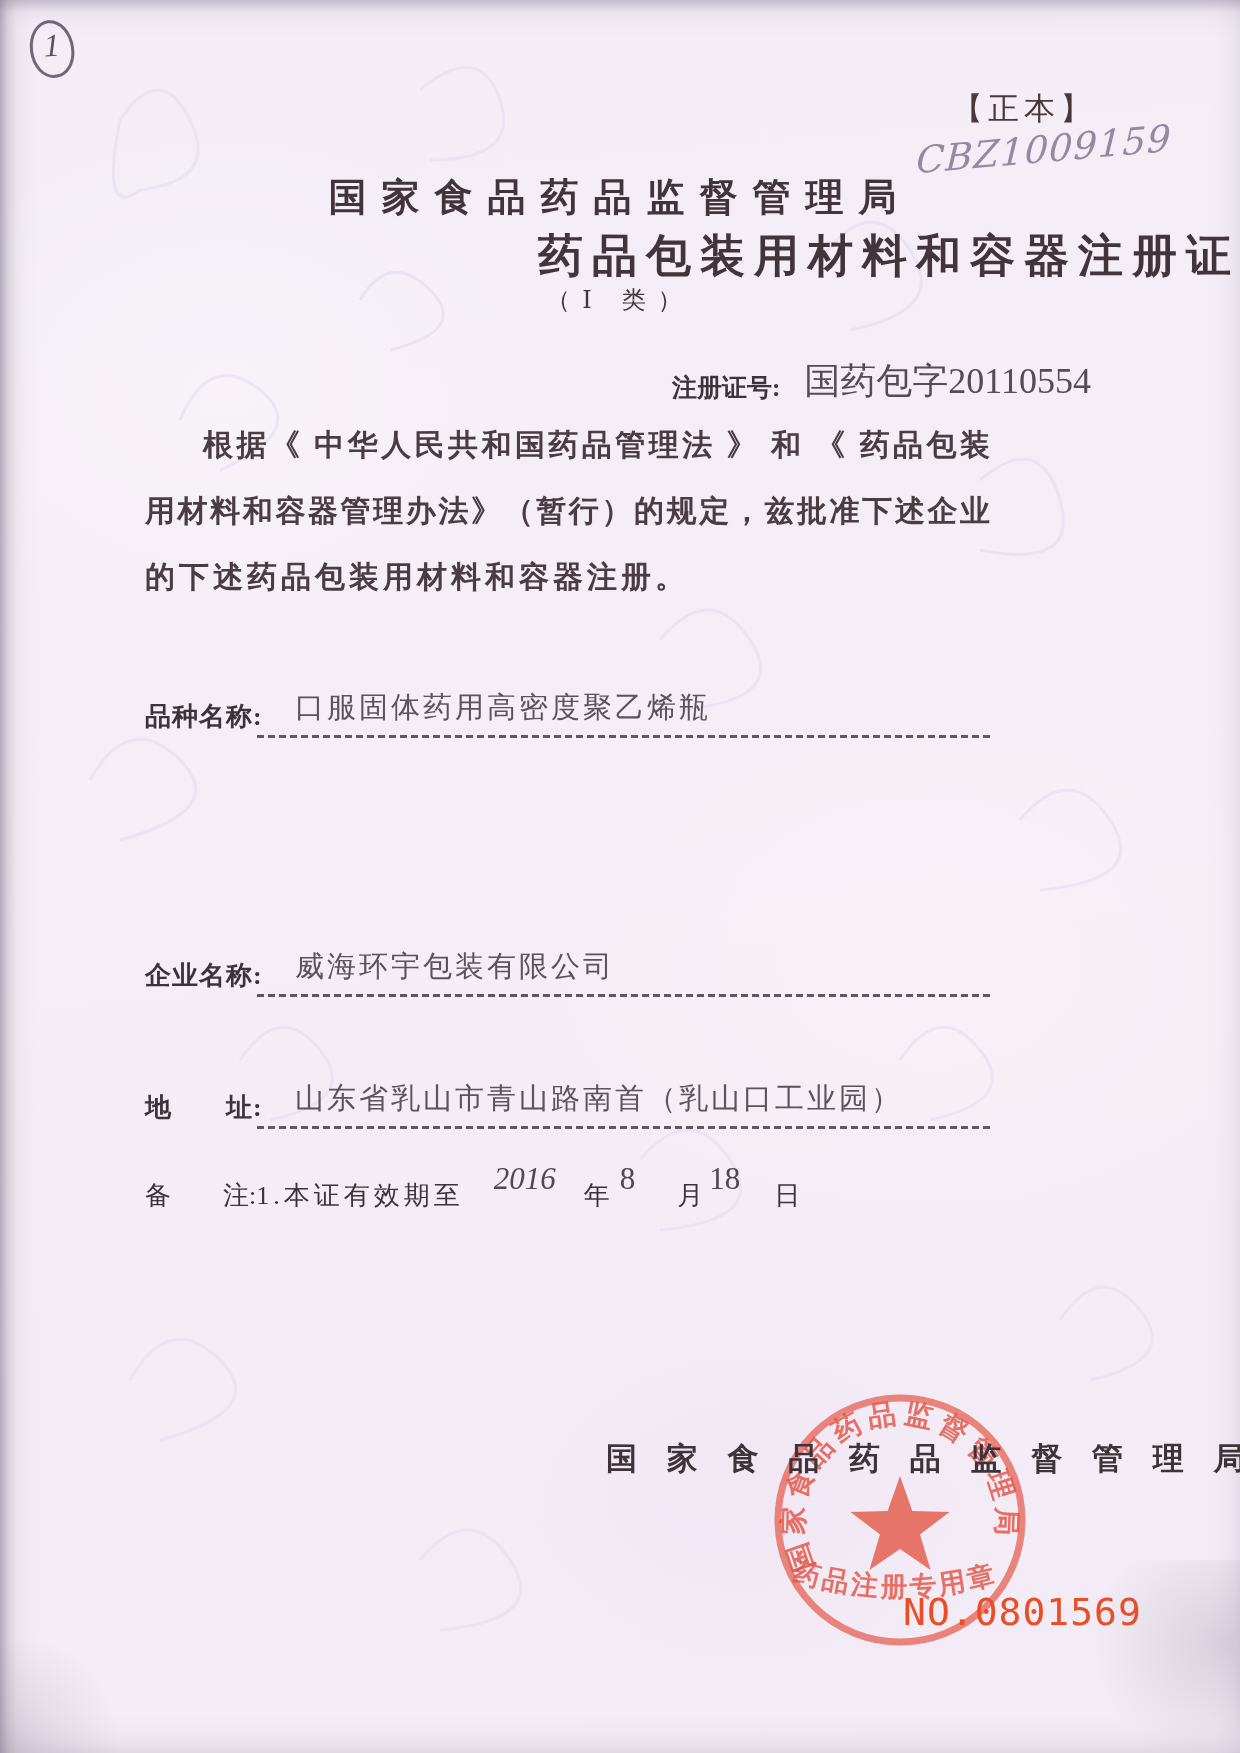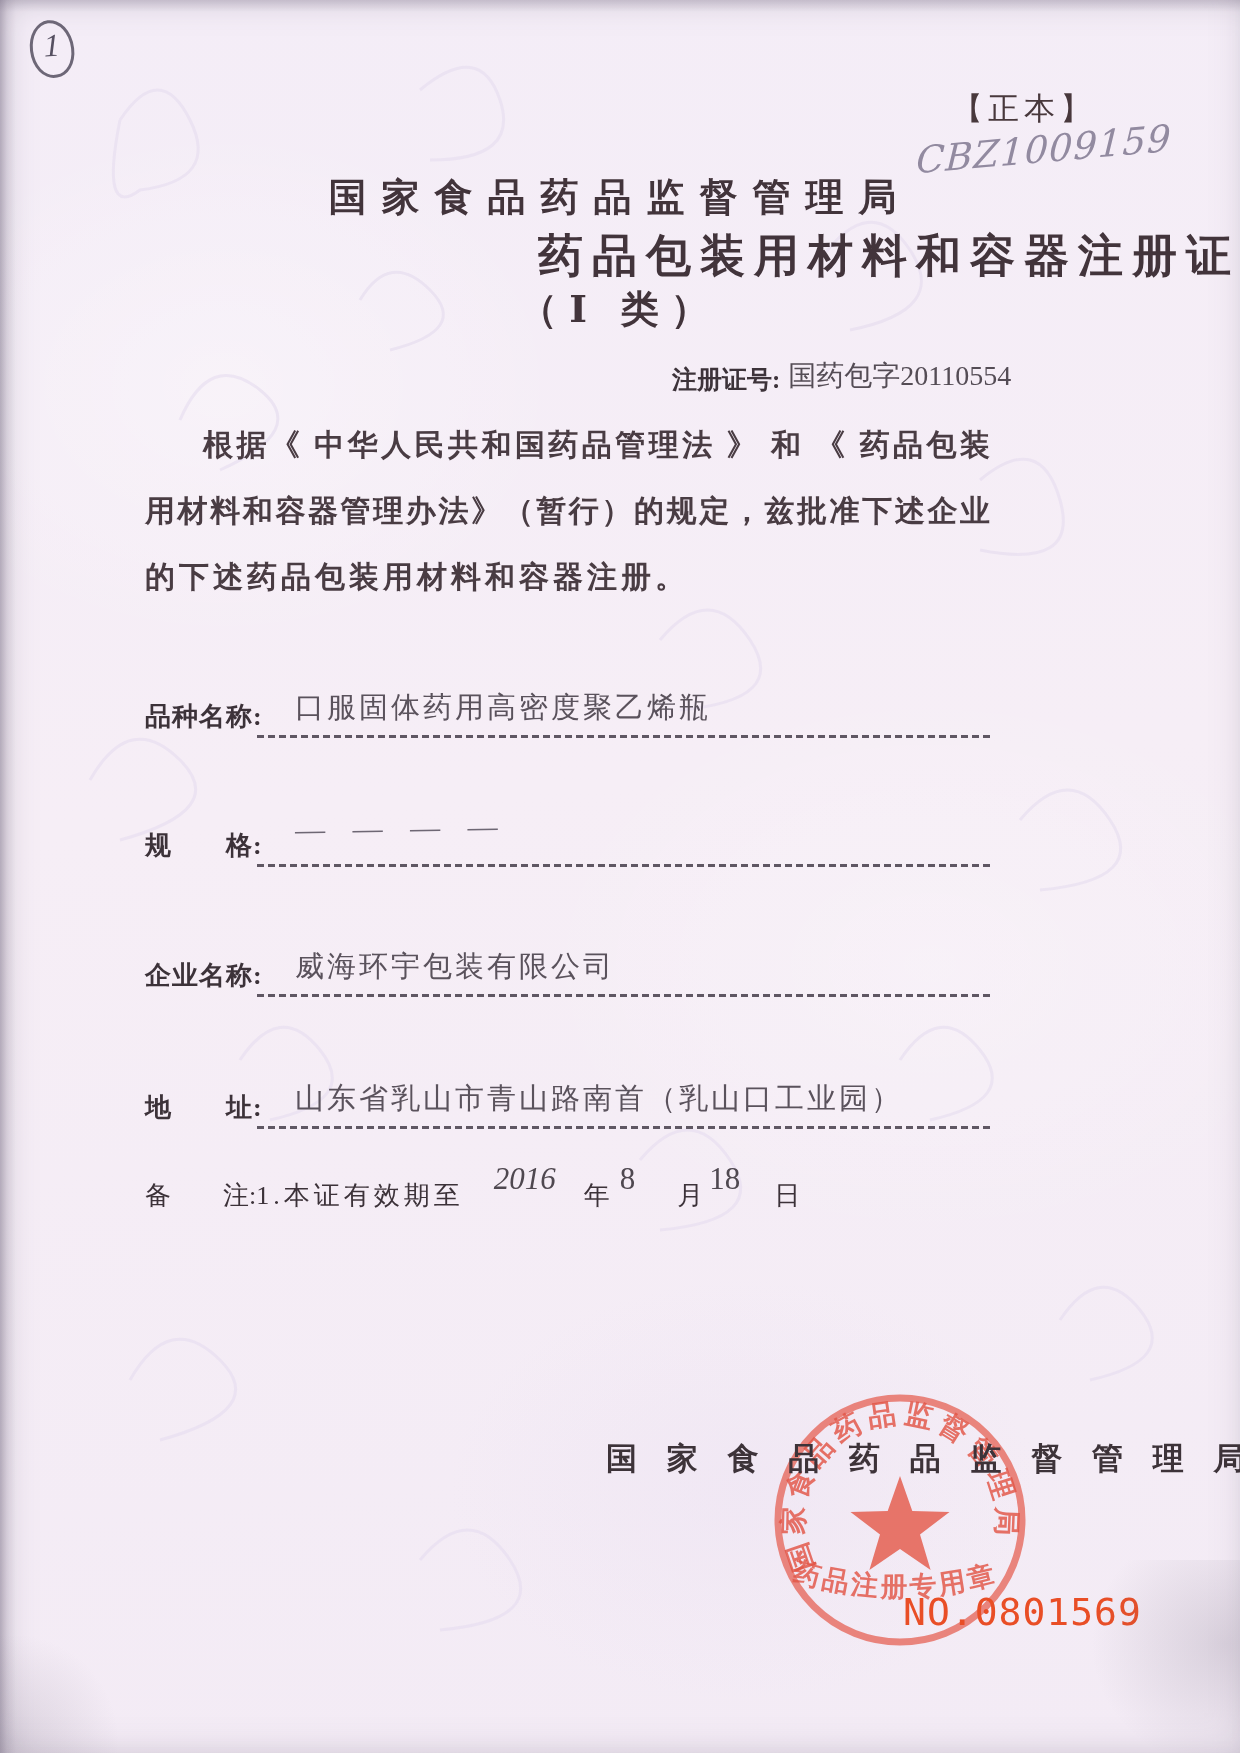--- a/index.html
+++ b/index.html
@@ -35,24 +35,24 @@
   .copy-type{position:absolute;left:952px;top:88px;z-index:3;
     font-size:31px;font-weight:normal;letter-spacing:5px;color:#48383c;}
   .hand-code{position:absolute;left:916px;top:128px;z-index:3;
     font-size:37px;color:#928aa0;font-style:italic;letter-spacing:1px;
     transform:rotate(-5deg) skewX(-8deg);font-family:"DejaVu Serif",serif;}
   .t-authority{position:absolute;left:0;top:172px;width:100%;text-align:center;z-index:2;
     font-size:38px;font-weight:bold;letter-spacing:15px;color:#42343b;}
   .t-title{position:absolute;left:0;top:226px;width:100%;text-align:right;z-index:2;
     font-size:45px;font-weight:bold;letter-spacing:9px;color:#42343b;font-family:Liberation Mono, monospace;}
   .t-class{position:absolute;left:0;top:284px;width:100%;text-align:center;z-index:2;
-    font-size:38px;font-weight:bold;letter-spacing:12px;color:#42343b;}
+    font-size:24px;font-weight:normal;letter-spacing:12px;color:#42343b;}
   .reg-line{position:absolute;left:672px;top:360px;z-index:2;}
   .reg-label{font-size:25px;font-weight:bold;color:#3d333a;}
-  .reg-value{font-size:28px;color:#544c55;position:relative;top:-3px;margin-left:4px;}
+  .reg-value{font-size:36px;color:#544c55;position:relative;top:-3px;margin-left:20px;}
   
   .body-par{position:absolute;left:145px;top:412px;width:845px;z-index:2;
     font-size:30px;font-weight:bold;color:#493c43;line-height:66px;}
   .bl-just{text-align:justify;text-align-last:justify;}
   .bl-last{letter-spacing:4px;}
   
   .field-row{position:absolute;left:145px;width:845px;height:62px;z-index:2;}
   .row1{top:676px;} .row2{top:805px;} .row3{top:935px;} .row4{top:1067px;}
   .f-label{position:absolute;left:0;bottom:4px;font-size:26px;font-weight:bold;color:#3c3239;letter-spacing:1px;}
   .f-line{position:absolute;left:112px;right:0;bottom:0;height:3px;
@@ -131,25 +131,20 @@
     <div class="bl-just" style="text-indent:58px">根据《 中华人民共和国药品管理法 》 和 《 药品包装</div>
     <div class="bl-just">用材料和容器管理办法》（暂行）的规定，兹批准下述企业</div>
     <div class="bl-last">的下述药品包装用材料和容器注册。</div>
   </div>
 
   <div class="field-row row1">
     <span class="f-label">品种名称:</span>
     <span class="f-value">口服固体药用高密度聚乙烯瓶</span>
     <div class="f-line"></div>
   </div>
-  <div class="field-row row2">
-    <span class="f-label">规　　格:</span>
-    <span class="f-value hand">— — — —</span>
-    <div class="f-line"></div>
-  </div>
   <div class="field-row row3">
     <span class="f-label">企业名称:</span>
     <span class="f-value">威海环宇包装有限公司</span>
     <div class="f-line"></div>
   </div>
   <div class="field-row row4">
     <span class="f-label">地　　址:</span>
     <span class="f-value">山东省乳山市青山路南首（乳山口工业园）</span>
     <div class="f-line"></div>
   </div>

